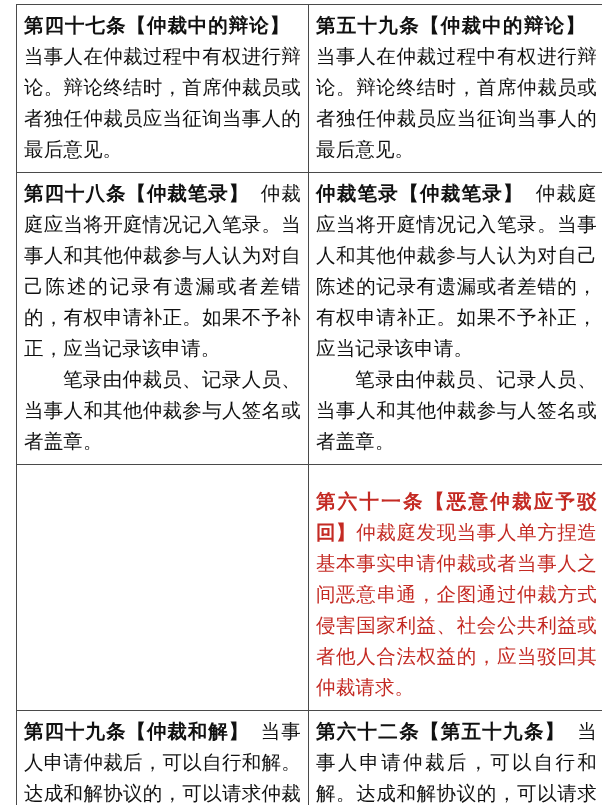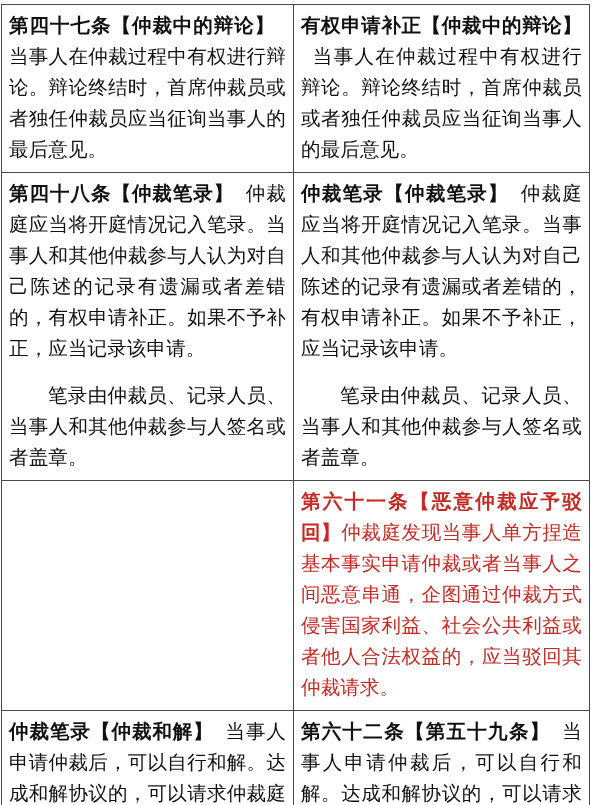--- a/index.html
+++ b/index.html
@@ -12,21 +12,21 @@
     width: 602px;
     height: 805px;
     font-family: "DejaVu Serif", "Liberation Serif", serif;
     overflow: hidden;
   }
   .page {
     width: 602px;
     height: 805px;
     position: relative;
     background: #ffffff;
-    padding: 4px 7px 4px 1px;
+    padding: 4px 7px 4px 16px;
   }
   table.compare {
     width: 588px;
     border-collapse: collapse;
     table-layout: fixed;
     border: 1.5px solid #4a4a4a;
   }
   table.compare col.c1 { width: 292px; }
   table.compare col.c2 { width: 296px; }
   table.compare td {
@@ -38,48 +38,48 @@
   .art {
     margin: 0;
     font-size: 19.5px;
     line-height: 31px;
     letter-spacing: 0.15px;
     color: #111111;
     text-align: justify;
     text-justify: inter-ideograph;
     word-break: break-all;
   }
-  .art + .art { margin-top: 16px; }
+  .art + .art { margin-top: 0; }
   .art.indent { text-indent: 2em; }
   .heading {
     font-weight: bold;
   }
   .gap { display: inline-block; width: 0.55em; }
   
-  td.red-cell .art { color: #C42A23; }
+  td.red-cell .art { color: #C42A23; margin-top: 16px; }
   td.red-cell .art .heading { color: #C42A23; }
   .empty-cell { }
 </style>
 </head>
 <body>
 
 <div class="page">
   <table class="compare">
     <colgroup>
         <col class="c1">
         <col class="c2">
       </colgroup>
     <tbody>
 
       <tr>
         <td>
           <p class="art"><span class="heading">第四十七条【仲裁中的辩论】</span><span class="gap"></span><span>当事人在仲裁过程中有权进行辩论。辩论终结时，首席仲裁员或者独任仲裁员应当征询当事人的最后意见。</span></p>
         </td>
         <td>
-          <p class="art"><span class="heading">有权申请补正【仲裁中的辩论】</span><span class="gap"></span><span>当事人在仲裁过程中有权进行辩论。辩论终结时，首席仲裁员或者独任仲裁员应当征询当事人的最后意见。</span></p>
+          <p class="art"><span class="heading">第五十九条【仲裁中的辩论】</span><span class="gap"></span><span>当事人在仲裁过程中有权进行辩论。辩论终结时，首席仲裁员或者独任仲裁员应当征询当事人的最后意见。</span></p>
         </td>
       </tr>
 
       <tr>
         <td>
           <p class="art"><span class="heading">第四十八条【仲裁笔录】</span><span class="gap"></span><span>仲裁庭应当将开庭情况记入笔录。当事人和其他仲裁参与人认为对自己陈述的记录有遗漏或者差错的，有权申请补正。如果不予补正，应当记录该申请。</span></p>
           <p class="art indent">笔录由仲裁员、记录人员、当事人和其他仲裁参与人签名或者盖章。</p>
         </td>
         <td>
           <p class="art"><span class="heading">仲裁笔录【仲裁笔录】</span><span class="gap"></span><span>仲裁庭应当将开庭情况记入笔录。当事人和其他仲裁参与人认为对自己陈述的记录有遗漏或者差错的，有权申请补正。如果不予补正，应当记录该申请。</span></p>
@@ -89,21 +89,21 @@
 
       <tr>
         <td class="empty-cell"></td>
         <td class="red-cell">
           <p class="art"><span class="heading">第六十一条【恶意仲裁应予驳回】</span><span>仲裁庭发现当事人单方捏造基本事实申请仲裁或者当事人之间恶意串通，企图通过仲裁方式侵害国家利益、社会公共利益或者他人合法权益的，应当驳回其仲裁请求。</span></p>
         </td>
       </tr>
 
       <tr>
         <td>
-          <p class="art"><span class="heading">仲裁笔录【仲裁和解】</span><span class="gap"></span><span>当事人申请仲裁后，可以自行和解。达成和解协议的，可以请求仲裁庭根据和解协议作出裁决书，也可以撤回仲裁申请。</span></p>
+          <p class="art"><span class="heading">第四十九条【仲裁和解】</span><span class="gap"></span><span>当事人申请仲裁后，可以自行和解。达成和解协议的，可以请求仲裁庭根据和解协议作出裁决书，也可以撤回仲裁申请。</span></p>
         </td>
         <td>
           <p class="art"><span class="heading">第六十二条【第五十九条】</span><span class="gap"></span><span>当事人申请仲裁后，可以自行和解。达成和解协议的，可以请求仲裁庭根据和解协议作出裁决书，也可以撤回仲裁申请。</span></p>
         </td>
       </tr>
 
     </tbody>
   </table>
 </div>
 

